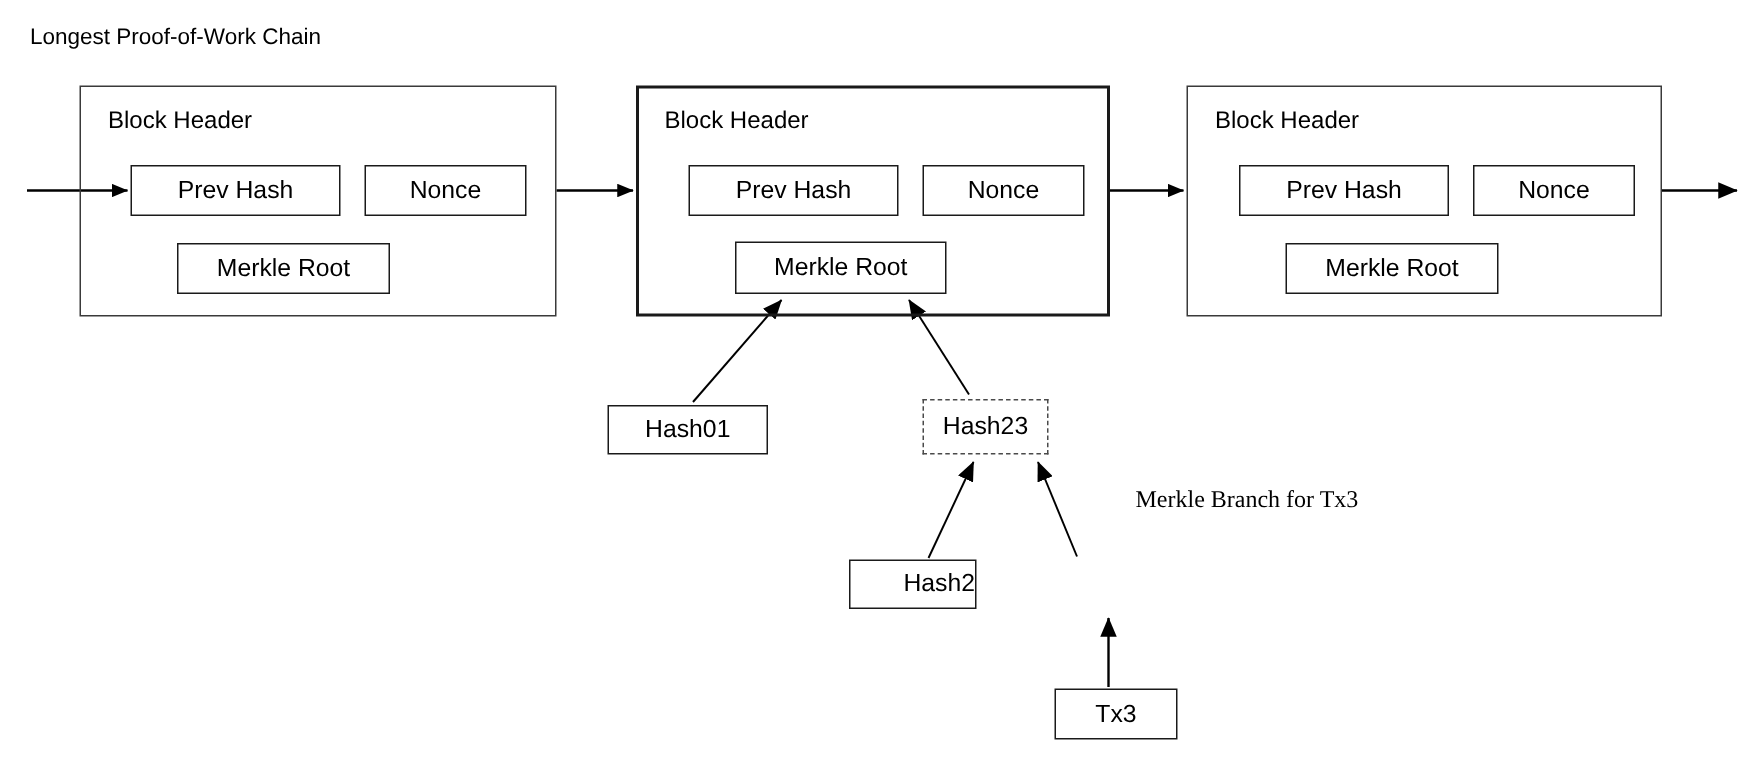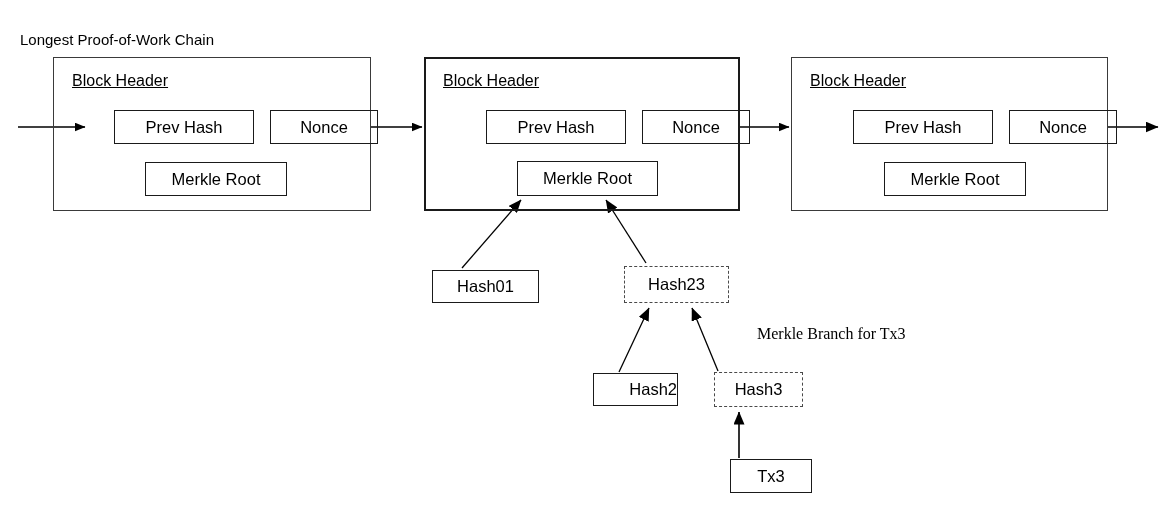--- a/index.html
+++ b/index.html
@@ -29,34 +29,32 @@
     height: 511px;
   }
   .txt {
     position: absolute;
     white-space: nowrap;
     font-family: "Liberation Sans", sans-serif;
     line-height: 1;
   }
   .diagram-title {
     left: 20px;
-    top: 32px;
+    top: 17px;
     font-size: 15px;
     color: #000;
   }
   .block-header-label {
     font-size: 16px;
     color: #000;
-    text-decoration: underline;
   }
   .box-label {
     font-size: 16.5px;
     color: #000;
     text-align: center;
-    margin-left: 27px;
   }
   .annot-label {
     font-size: 16px;
     color: #000;
   }
   
   .boxwrap {
     position: absolute;
     display: flex;
     align-items: center;
@@ -131,31 +129,28 @@
     <span>Nonce</span>
   </div>
   <div class="boxwrap solid box-label" style="left:857px; top:162px; width:142px; height:34px;">
     <span>Merkle Root</span>
   </div>
 
   <div class="boxwrap solid box-label" style="left:405px; top:270px; width:107px; height:33px;">
     <span>Hash01</span>
   </div>
 
-  <div class="boxwrap dashed box-label" style="left:597px; top:266px; width:105px; height:37px;">
+  <div class="boxwrap dashed box-label" style="left:615px; top:266px; width:84px; height:37px;">
     <span>Hash23</span>
   </div>
 
   <div class="boxwrap solid box-label" style="left:566px; top:373px; width:85px; height:33px;justify-content:flex-end;">
     <span>Hash2</span>
   </div>
 
-  <div class="boxwrap dashed box-label" style="left:687px; top:372px; width:89px; height:35px;">
-    <span>Hash3</span>
-  </div>
 
   <div class="boxwrap solid box-label" style="left:703px; top:459px; width:82px; height:34px;">
     <span>Tx3</span>
   </div>
 
   <div class="txt annot-label" style="left:757px; top:326px;font-family:Liberation Serif, serif;">Merkle Branch for Tx3</div>
 
 </div>
 
 </body></html>

